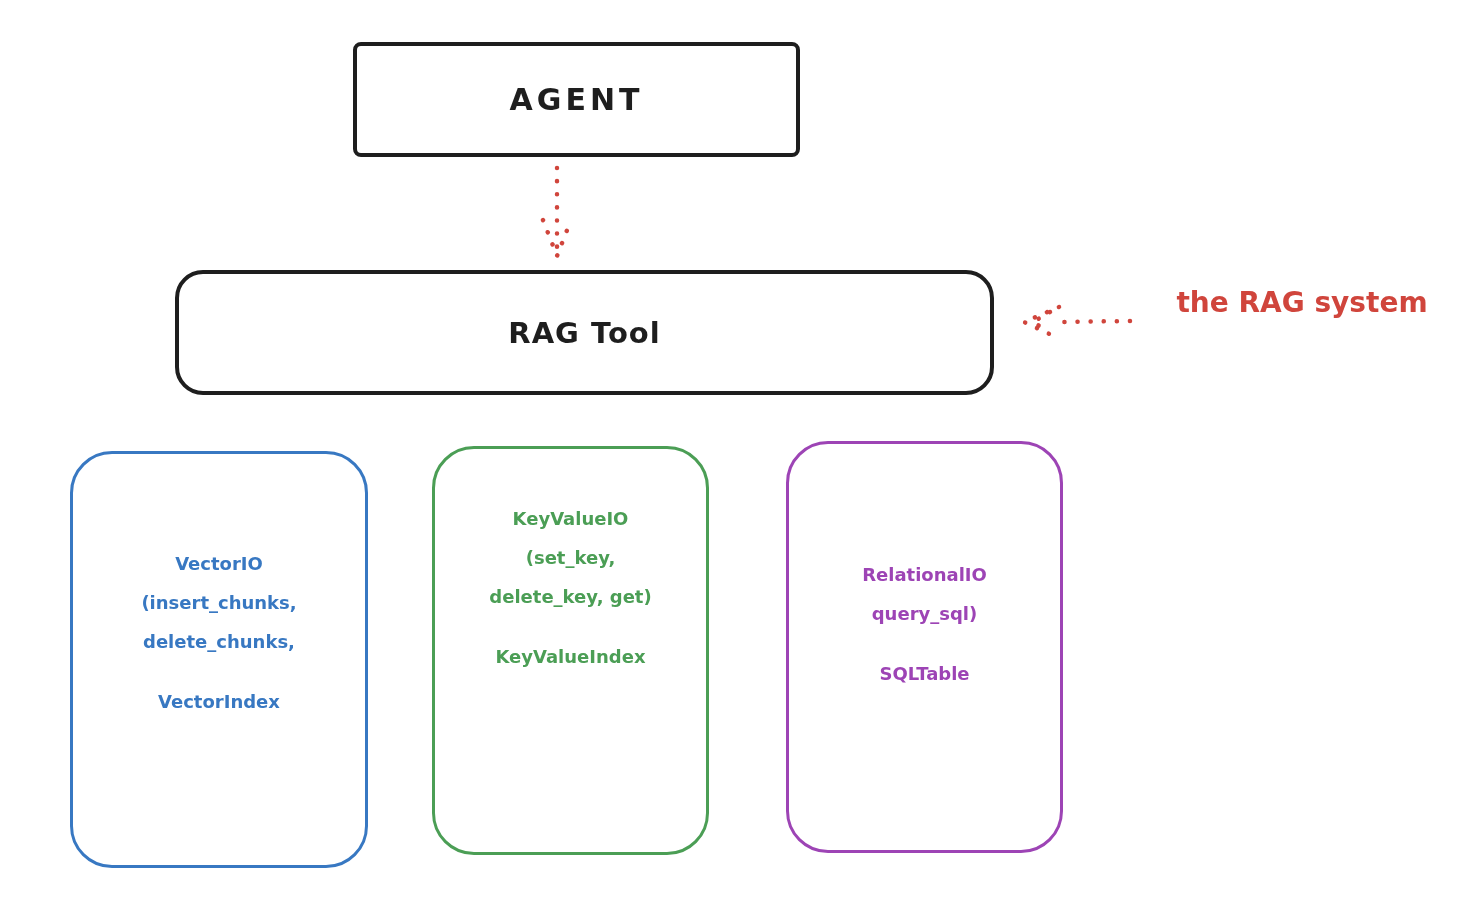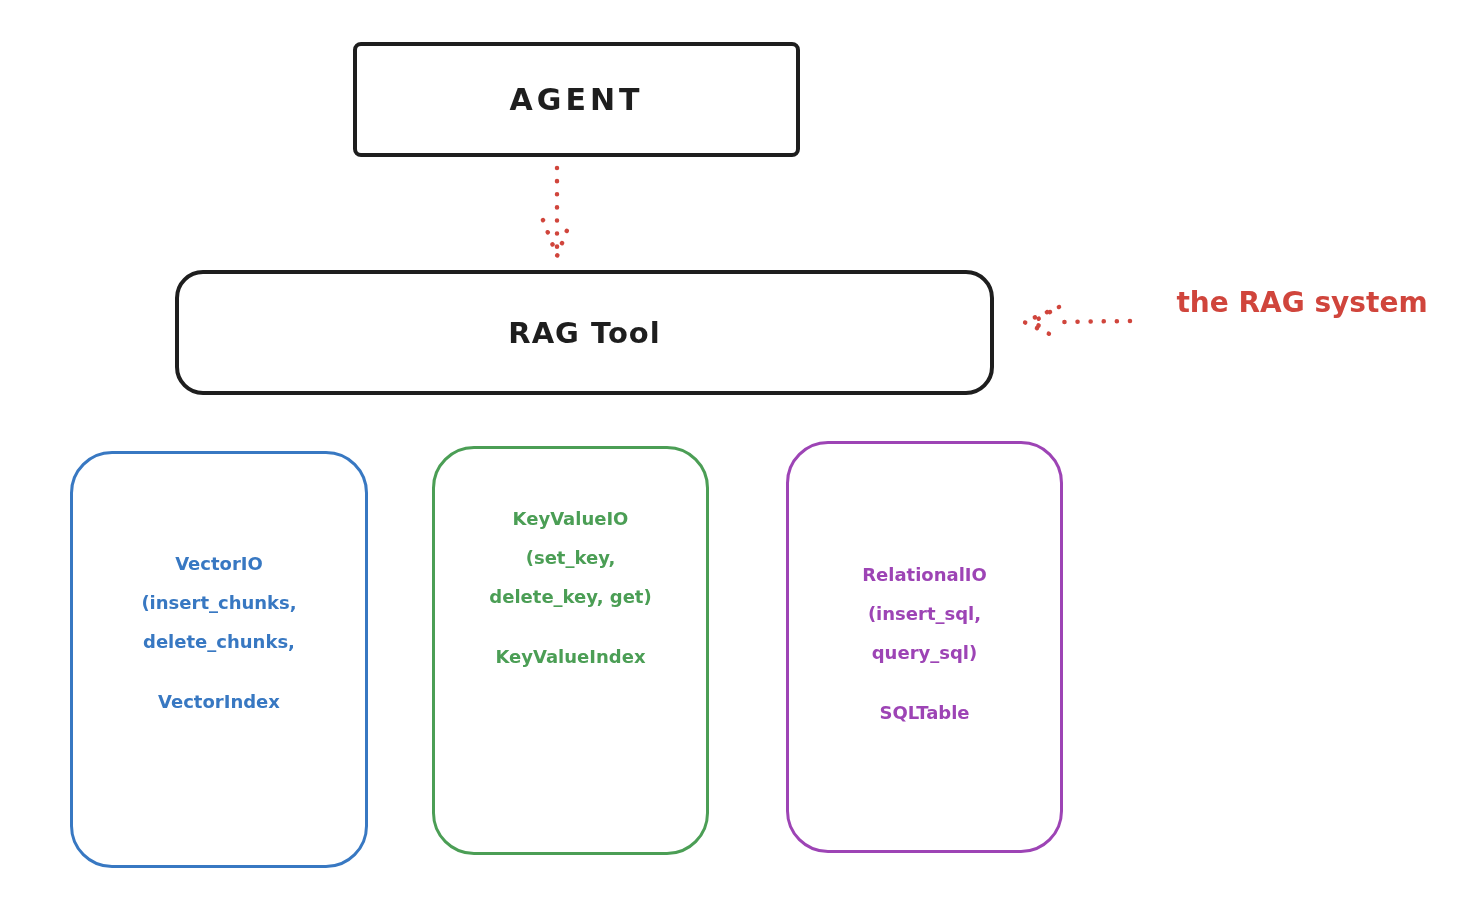--- a/index.html
+++ b/index.html
@@ -131,18 +131,17 @@
 
   <div class="pillar pillar-keyvalue">
     <div class="line">KeyValueIO</div>
     <div class="line">(set_key,</div>
     <div class="line">delete_key, get)</div>
     <div class="line index-label">KeyValueIndex</div>
   </div>
 
   <div class="pillar pillar-relational">
     <div class="line">RelationalIO</div>
-    <div class="line">(insert_sql,</div>
     <div class="line">query_sql)</div>
     <div class="line index-label">SQLTable</div>
   </div>
 
 </div>
 
 </body></html>

